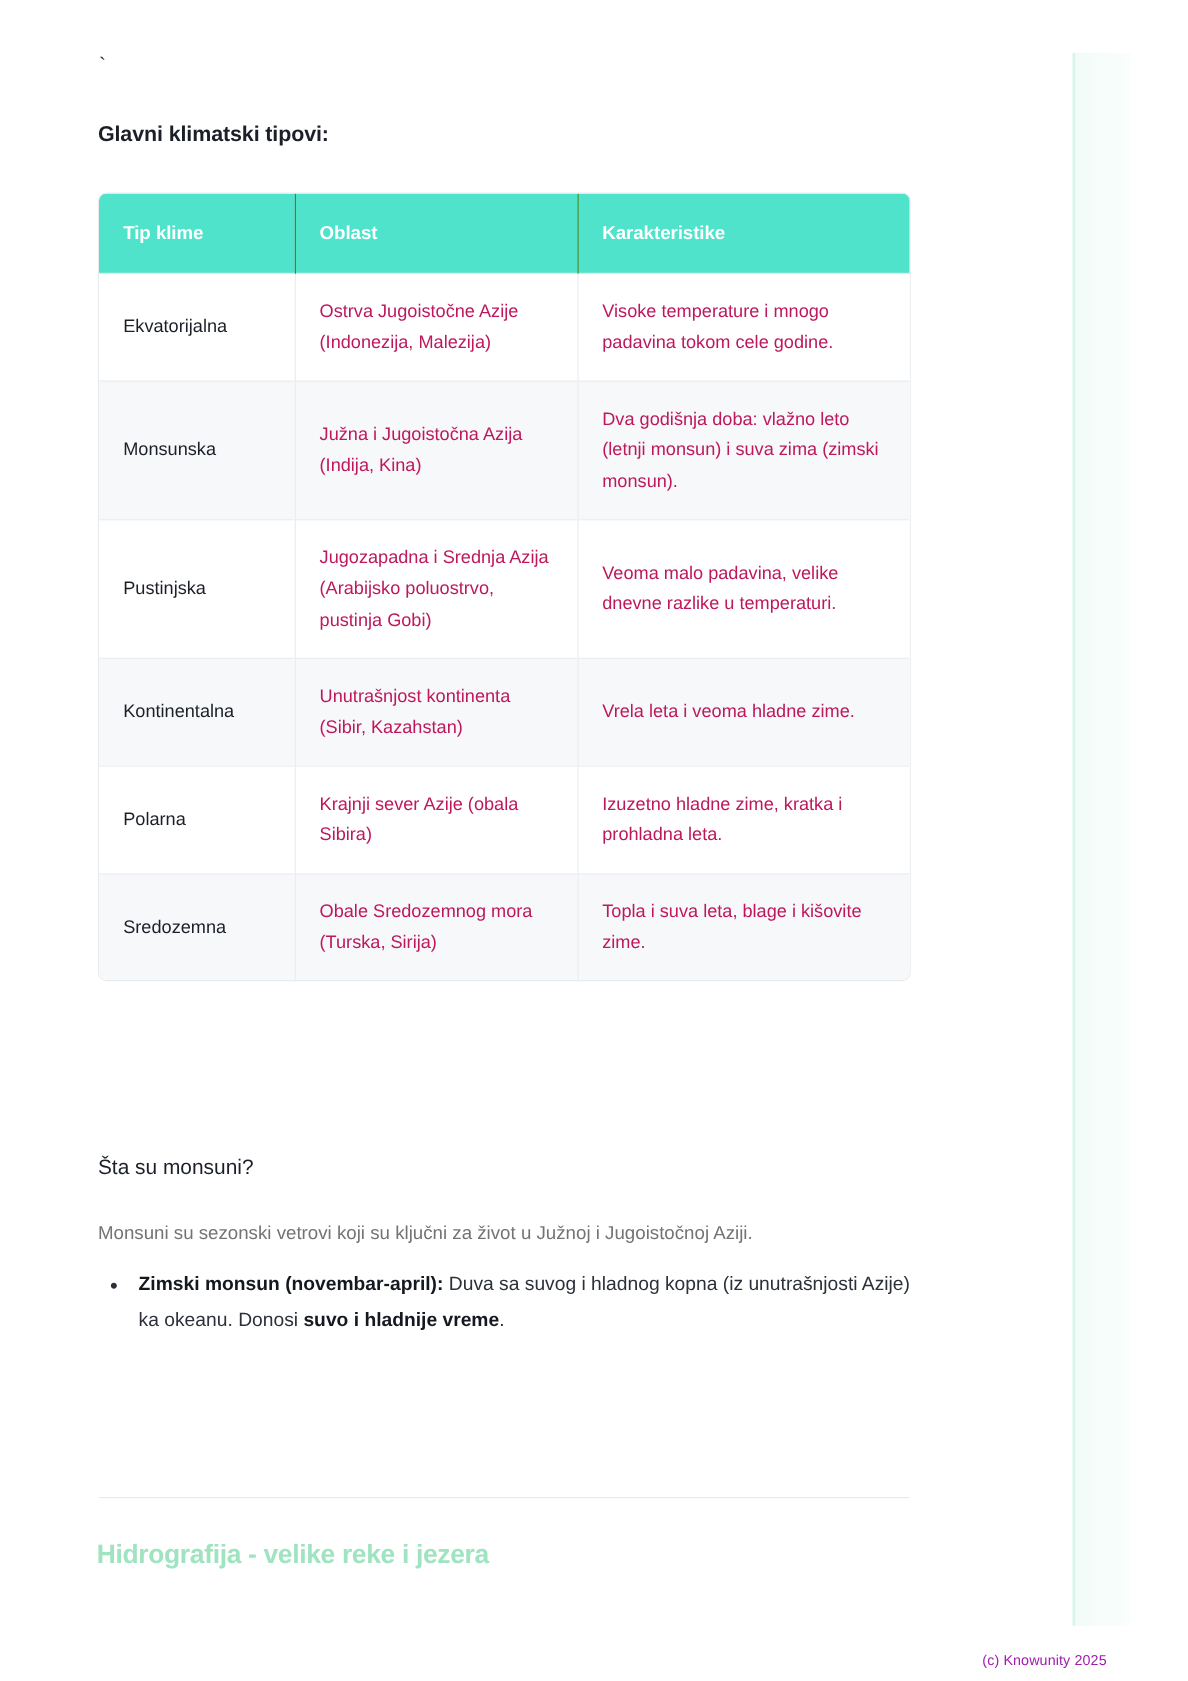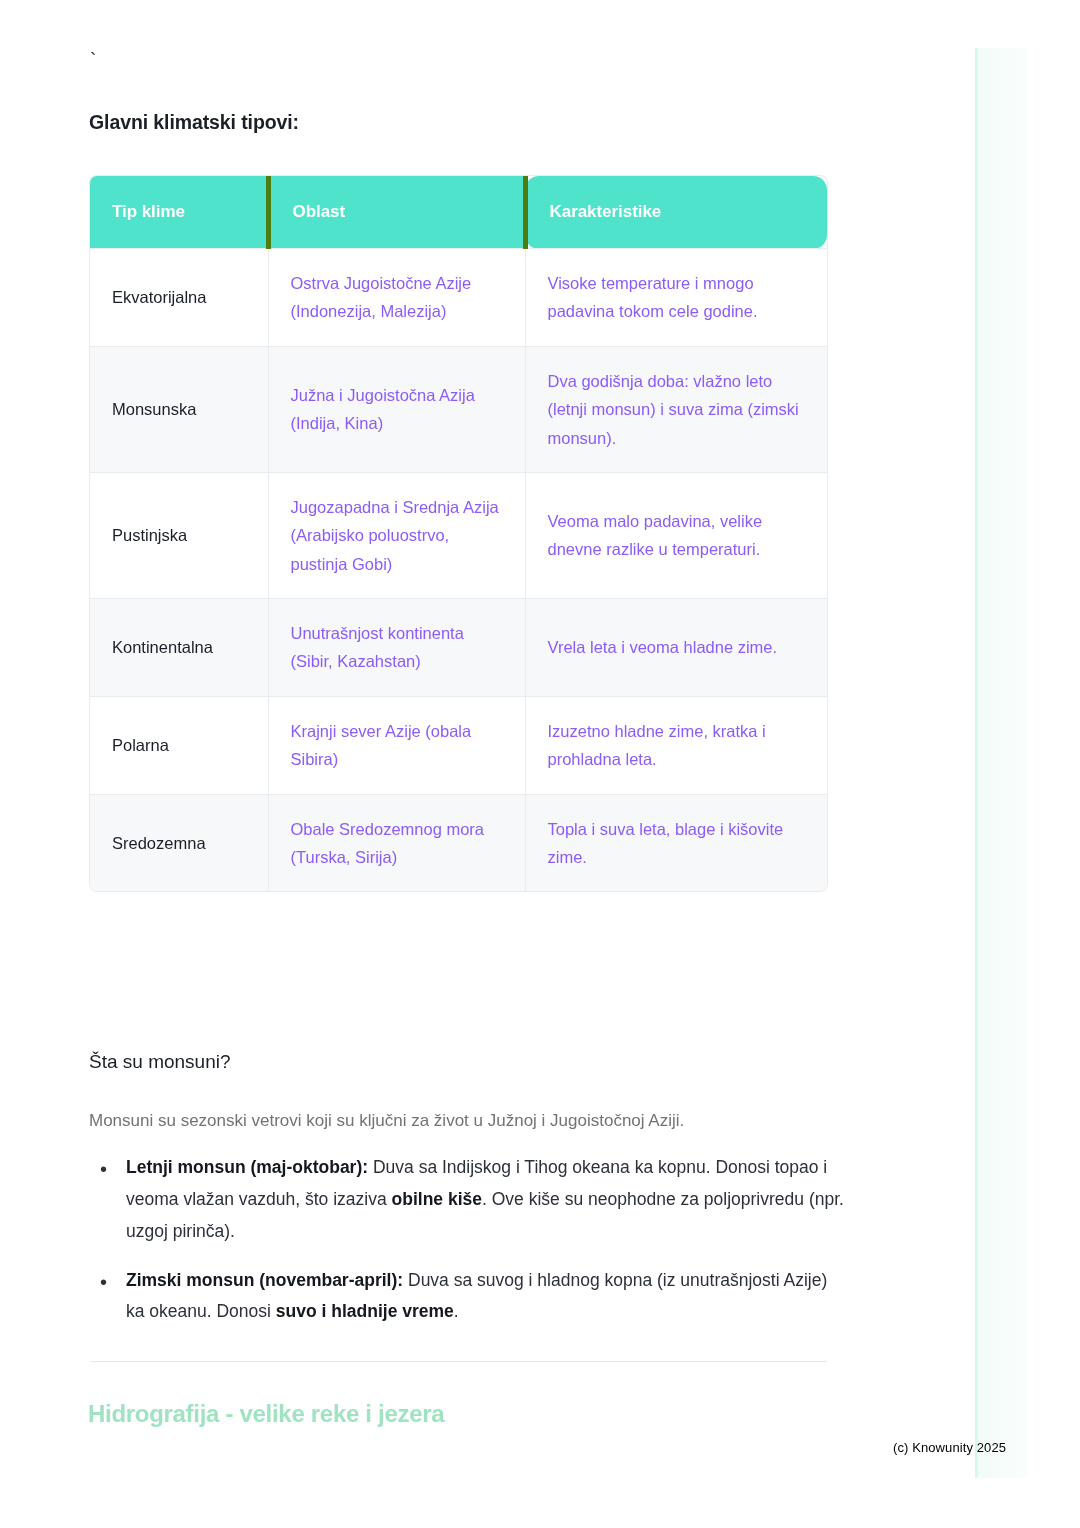--- a/index.html
+++ b/index.html
@@ -65,29 +65,29 @@
     box-shadow: 0 0 0 1px #e9ecef;
     background: #ffffff;
   }
   .climate-table thead th {
     background: #4fe3cb;
     color: #ffffff;
     font-size: 17px;
     font-weight: bold;
     text-align: left;
     padding: 26px 22px 26px 22px;
-    border-right: 5px solid #4d7c0f;
+    border-right: 1px solid #4d7c0f;
     letter-spacing: -0.05px;
   }
-  .climate-table thead th:last-child { border-right: none; border-radius: 14px; }
+  .climate-table thead th:last-child { border-right: none; }
 
   .climate-table tbody td {
     font-size: 16.5px;
     line-height: 1.72;
-    color: #8b5cf6;
+    color: #be185d;
     padding: 20px 22px;
     border-right: 1px solid #e9ecef;
     border-top: 1px solid #e9ecef;
     vertical-align: middle;
   }
   .climate-table tbody td:last-child { border-right: none; }
   .climate-table tbody tr:nth-child(even) td { background: #f7f8fa; }
   .climate-table tbody tr:nth-child(odd) td { background: #ffffff; }
   .climate-table td.col-type {
     font-weight: normal;
@@ -157,23 +157,23 @@
     top: 1400px;
     font-size: 24px;
     font-weight: bold;
     color: #9fe3c0;
     letter-spacing: -0.3px;
   }
 
   .watermark {
     position: absolute;
     left: 893px;
-    top: 1440px;
+    top: 1502px;
     font-size: 13px;
-    color: #000000;
+    color: #a21caf;
     letter-spacing: 0.1px;
     white-space: nowrap;
   }
 </style>
 </head>
 <body>
 
 <div class="page">
 
   <div class="right-strip"></div>
@@ -222,23 +222,20 @@
         <td class="col-char">Topla i suva leta, blage i kišovite zime.</td>
       </tr>
     </tbody>
   </table>
 
   <div class="sub-head">Šta su monsuni?</div>
 
   <div class="intro-par">Monsuni su sezonski vetrovi koji su ključni za život u Južnoj i Jugoistočnoj Aziji.</div>
 
   <ul class="bullets">
-    <li>
-      <b>Letnji monsun (maj-oktobar):</b><span> Duva sa Indijskog i Tihog okeana ka kopnu. Donosi topao i veoma vlažan vazduh, što izaziva </span><b>obilne kiše</b><span>. Ove kiše su neophodne za poljoprivredu (npr. uzgoj pirinča).</span>
-    </li>
     <li>
       <b>Zimski monsun (novembar-april):</b><span> Duva sa suvog i hladnog kopna (iz unutrašnjosti Azije) ka okeanu. Donosi </span><b>suvo i hladnije vreme</b><span>.</span>
     </li>
   </ul>
 
   <div class="divider"></div>
 
   <div class="big-green-head">Hidrografija - velike reke i jezera</div>
 
   <div class="watermark">(c) Knowunity 2025</div>

